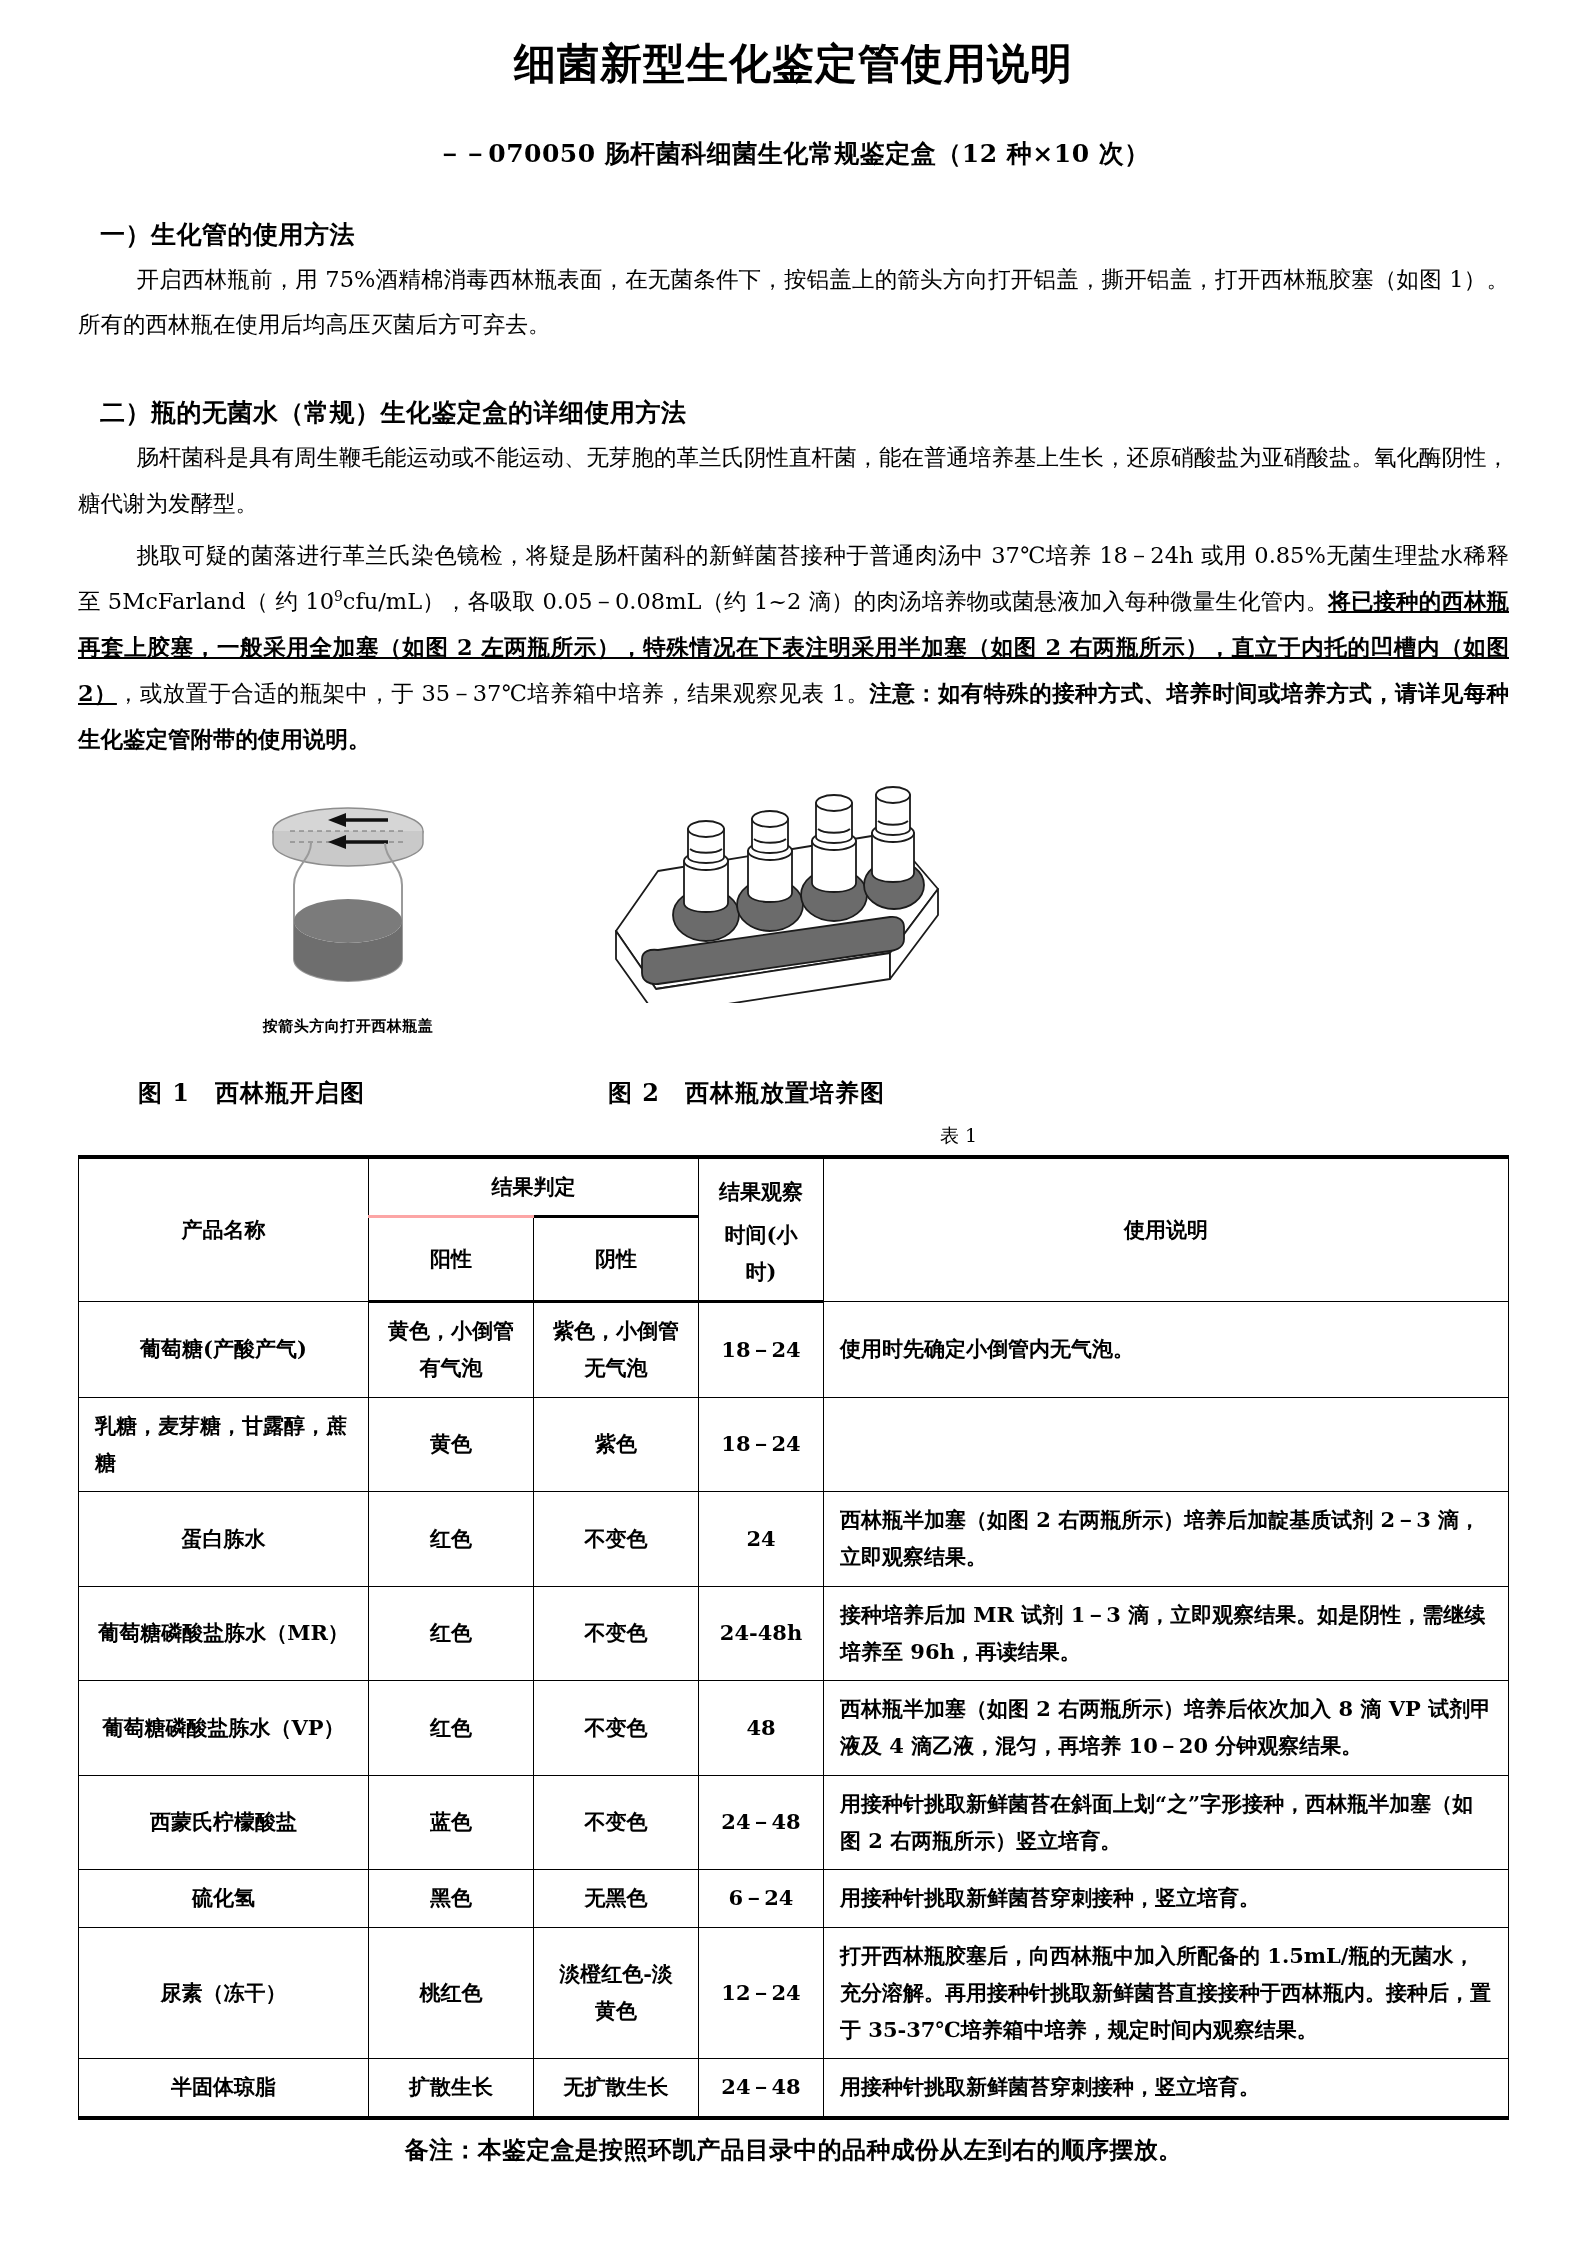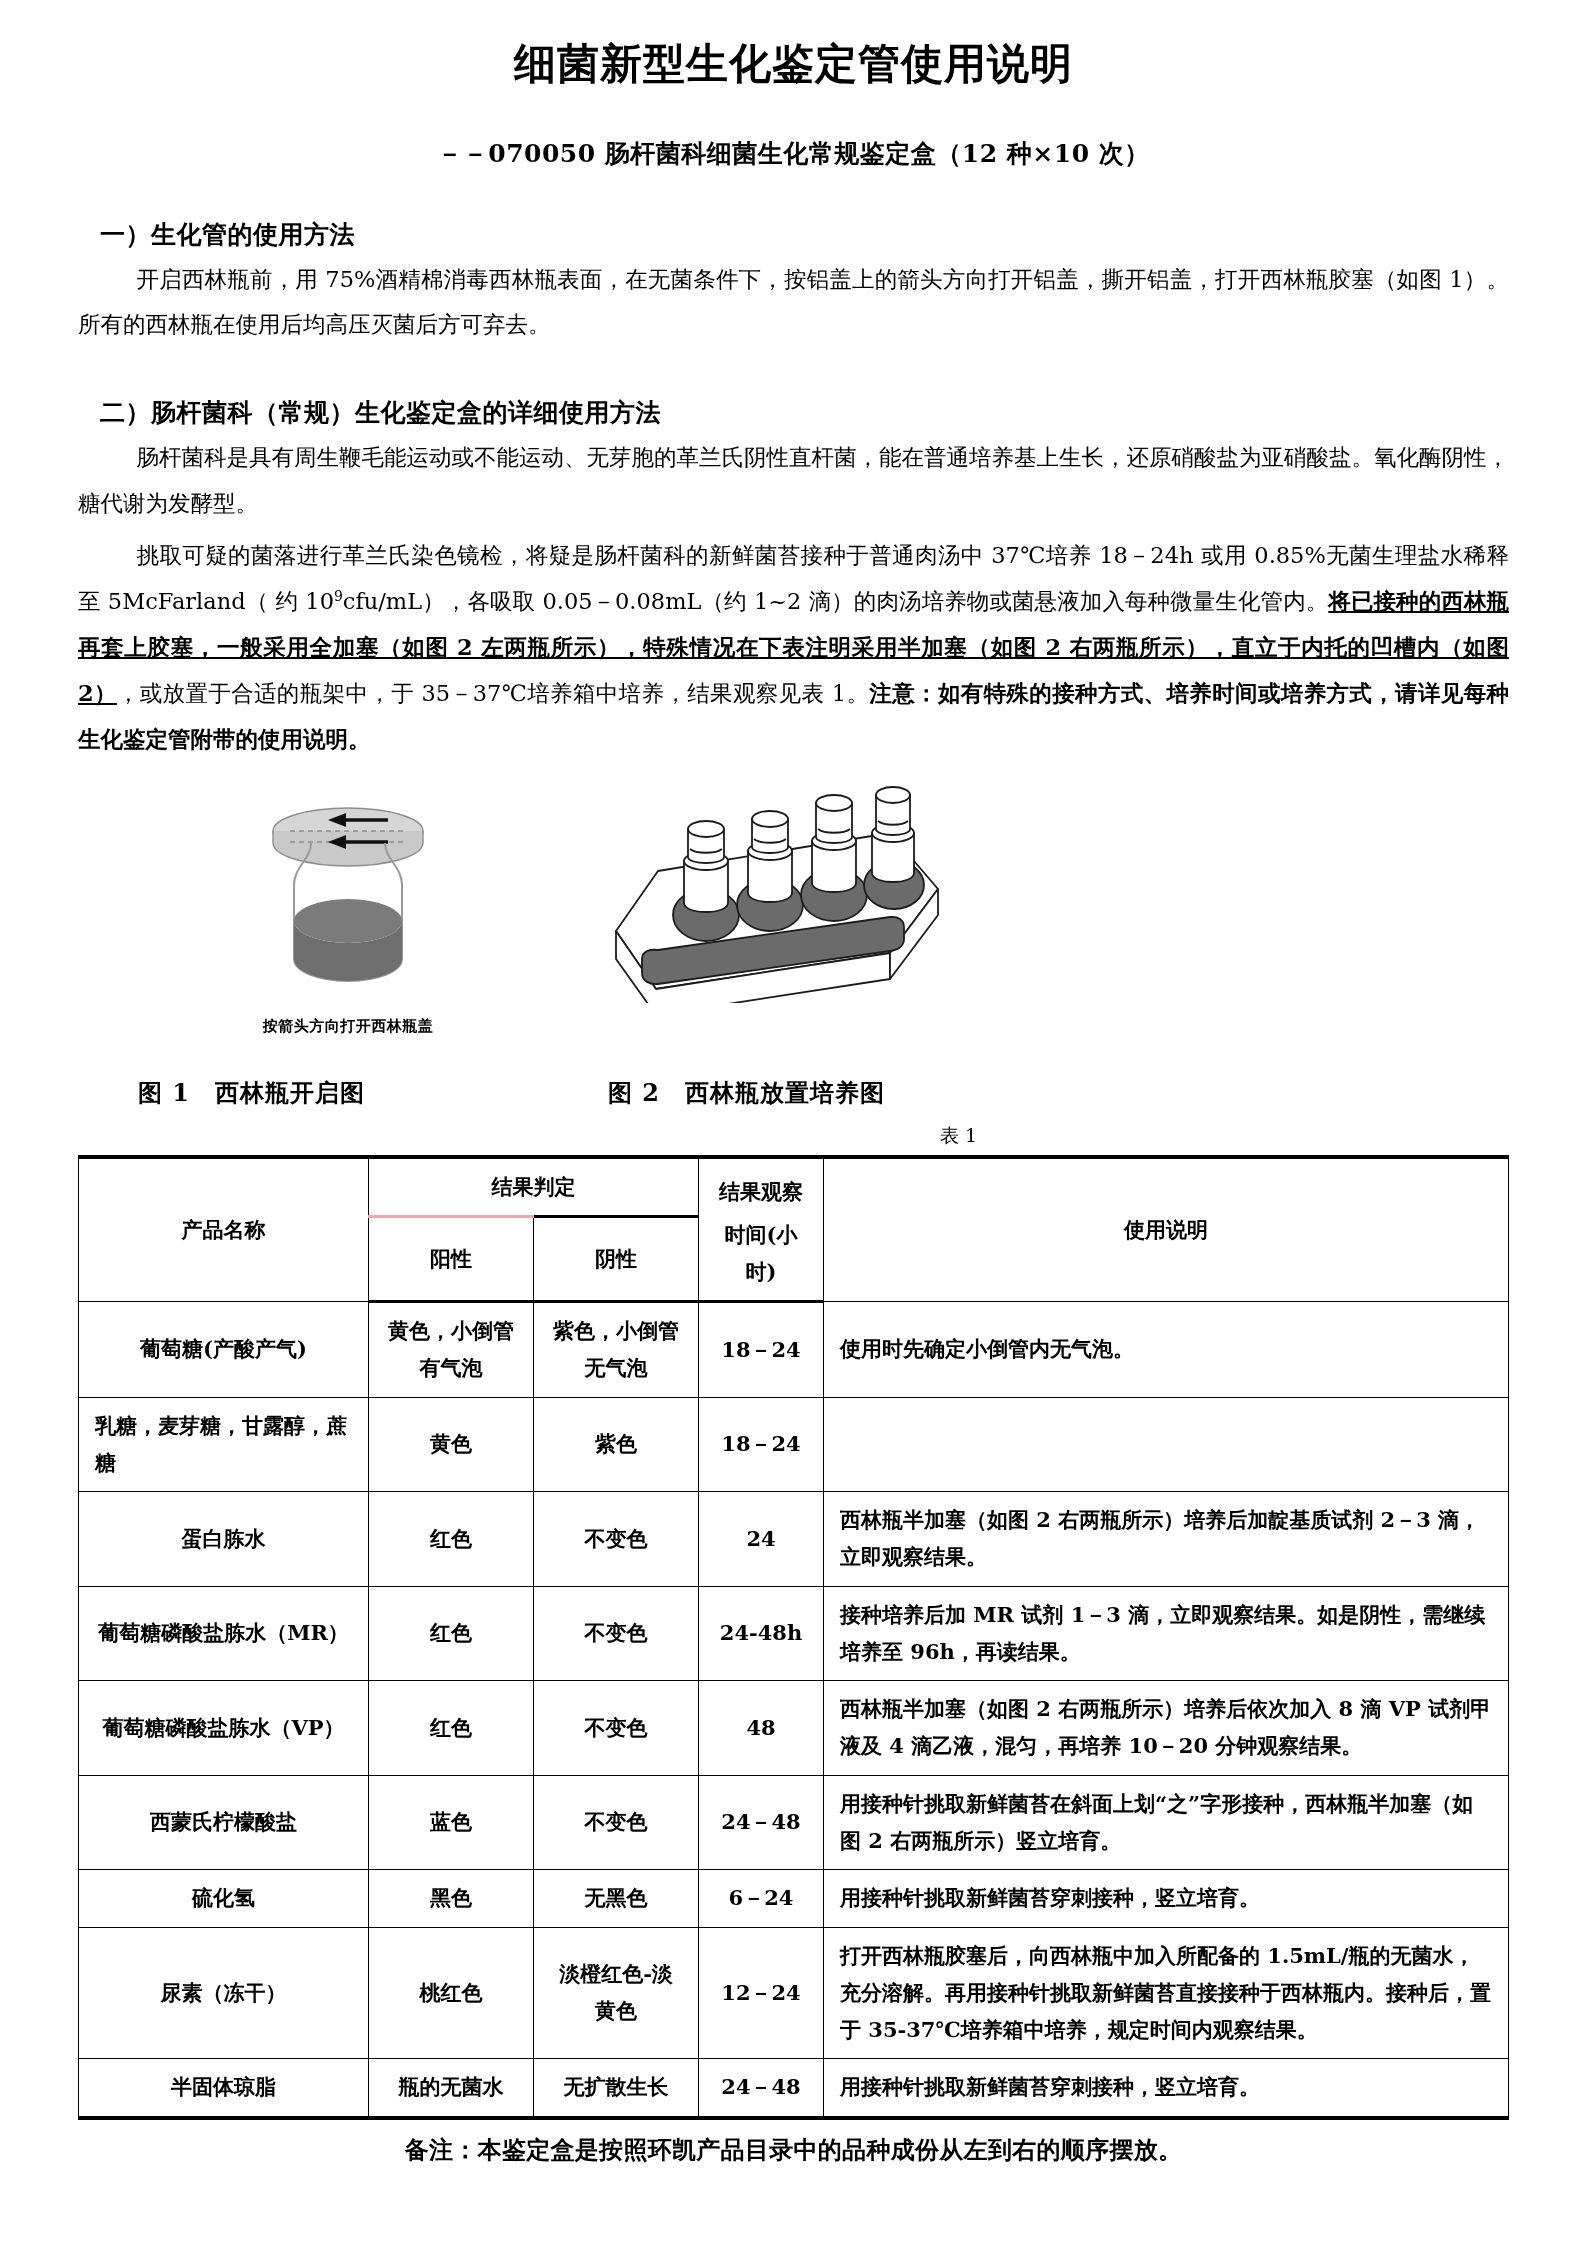--- a/index.html
+++ b/index.html
@@ -99,21 +99,21 @@
 <body>
 
 <div class="page">
 
   <h1 class="doc-title">细菌新型生化鉴定管使用说明</h1>
   <div class="doc-subtitle">－－070050 肠杆菌科细菌生化常规鉴定盒（12 种×10 次）</div>
 
   <h2 class="sec-heading">一）生化管的使用方法</h2>
   <p class="para indent">开启西林瓶前，用 75%酒精棉消毒西林瓶表面，在无菌条件下，按铝盖上的箭头方向打开铝盖，撕开铝盖，打开西林瓶胶塞（如图 1）。所有的西林瓶在使用后均高压灭菌后方可弃去。</p>
 
-  <h2 class="sec-heading">二）肠杆菌科（常规）生化鉴定盒的详细使用方法</h2>
+  <h2 class="sec-heading">二）瓶的无菌水（常规）生化鉴定盒的详细使用方法</h2>
   <p class="para indent">肠杆菌科是具有周生鞭毛能运动或不能运动、无芽胞的革兰氏阴性直杆菌，能在普通培养基上生长，还原硝酸盐为亚硝酸盐。氧化酶阴性，糖代谢为发酵型。</p>
   <p class="para indent"><span>挑取可疑的菌落进行革兰氏染色镜检，将疑是肠杆菌科的新鲜菌苔接种于普通肉汤中 37℃培养 18－24h 或用 0.85%无菌生理盐水稀释至 5McFarland（ 约 10</span><sup>9</sup><span>cfu/mL），各吸取 0.05－0.08mL（约 1~2 滴）的肉汤培养物或菌悬液加入每种微量生化管内。</span><span class="u-bold">将已接种的西林瓶再套上胶塞，一般采用全加塞（如图 2 左两瓶所示），特殊情况在下表注明采用半加塞（如图 2 右两瓶所示），直立于内托的凹槽内（如图 2）</span><span>，或放置于合适的瓶架中，于 35－37℃培养箱中培养，结果观察见表 1。</span><span class="b">注意：如有特殊的接种方式、培养时间或培养方式，请详见每种生化鉴定管附带的使用说明。</span></p>
 
   <div class="figures">
 
     <div class="fig1-wrap">
       <svg width="300" height="230" viewBox="0 0 300 230">
 
         <ellipse cx="150" cy="50" rx="75" ry="23" fill="#d6d6d6" stroke="#8d8d8d" stroke-width="1.4"></ellipse>
         <path d="M75 50 L75 62 A75 23 0 0 0 225 62 L225 50" fill="#c9c9c9" stroke="#8d8d8d" stroke-width="1.4"></path>
@@ -273,21 +273,21 @@
       </tr>
       <tr>
         <td class="ctr">尿素（冻干）</td>
         <td class="ctr">桃红色</td>
         <td class="ctr">淡橙红色-淡黄色</td>
         <td class="ctr cell-sm">12－24</td>
         <td class="lft">打开西林瓶胶塞后，向西林瓶中加入所配备的 1.5mL/瓶的无菌水，充分溶解。再用接种针挑取新鲜菌苔直接接种于西林瓶内。接种后，置于 35-37℃培养箱中培养，规定时间内观察结果。</td>
       </tr>
       <tr>
         <td class="ctr tb-outer-b">半固体琼脂</td>
-        <td class="ctr tb-outer-b">瓶的无菌水</td>
+        <td class="ctr tb-outer-b">扩散生长</td>
         <td class="ctr tb-outer-b">无扩散生长</td>
         <td class="ctr cell-sm tb-outer-b">24－48</td>
         <td class="lft tb-outer-b">用接种针挑取新鲜菌苔穿刺接种，竖立培育。</td>
       </tr>
     </tbody>
   </table>
 
   <div class="footnote">备注：本鉴定盒是按照环凯产品目录中的品种成份从左到右的顺序摆放。</div>
 
 </div>

